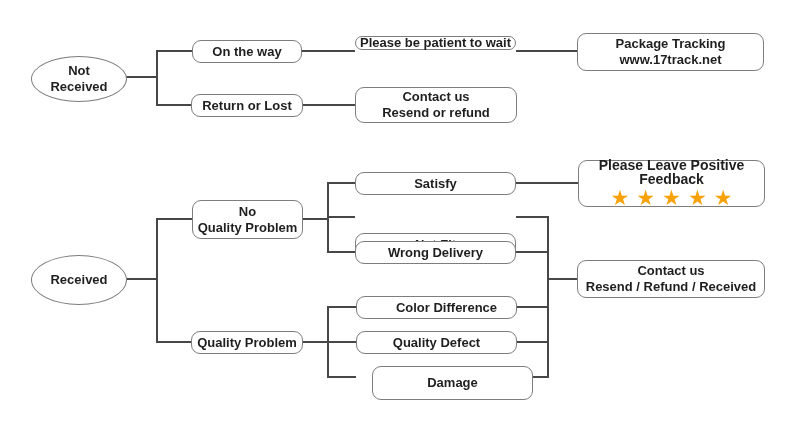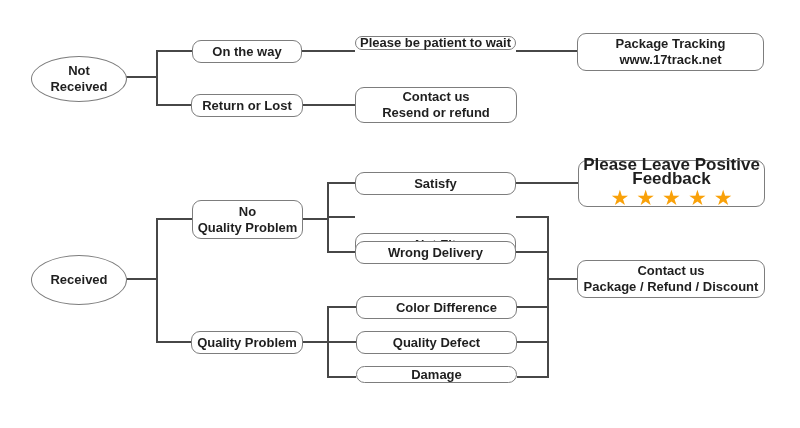--- a/index.html
+++ b/index.html
@@ -43,21 +43,21 @@
   .stars {
     color: var(--star-color, #F9A109);
     font-size: 21px;
     line-height: 22px;
     letter-spacing: 7px;
     text-indent: 7px;
     margin-top: 1px;
     white-space: nowrap;
   }
   .feedback-label {
-    font-size: 17px;
+    font-size: 14px;
     font-weight: 700;
     line-height: 14px;
   }
 </style>
 </head>
 <body>
 
 <div id="canvas">
 
   <div class="node ellipse" style="left:31px; top:56px; width:96px; height:46px;justify-content:center;">
@@ -113,32 +113,32 @@
   </div>
 
   <div class="node box" style="left:356px; top:296px; width:161px; height:23px;padding-left:20px;">
     <span>Color Difference</span>
   </div>
 
   <div class="node box" style="left:356px; top:331px; width:161px; height:23px;">
     <span>Quality Defect</span>
   </div>
 
-  <div class="node box" style="left:356px; top:366px; width:161px; height:17px;">
+  <div class="node box" style="left:372px; top:366px; width:161px; height:34px;">
     <span>Damage</span>
   </div>
 
   <div class="node box" style="left:578px; top:160px; width:187px; height:47px;">
     <span class="feedback-label">Please Leave Positive Feedback</span>
     <span class="stars">★★★★★</span>
   </div>
 
   <div class="node box" style="left:577px; top:260px; width:188px; height:38px;">
     <span>Contact us</span>
-    <span>Package / Refund / Discount</span>
+    <span>Resend / Refund / Received</span>
   </div>
 
   <div class="line hline" style="left:123px; top:76px;  width:34px;"></div>
   <div class="line vline" style="left:156px; top:50px;  height:56px;"></div>
   <div class="line hline" style="left:157px; top:50px;  width:35px;"></div>
   <div class="line hline" style="left:157px; top:104px; width:34px;"></div>
   <div class="line hline" style="left:302px; top:50px;  width:53px;"></div>
   <div class="line hline" style="left:516px; top:50px;  width:61px;"></div>
   <div class="line hline" style="left:303px; top:104px; width:52px;"></div>
 

